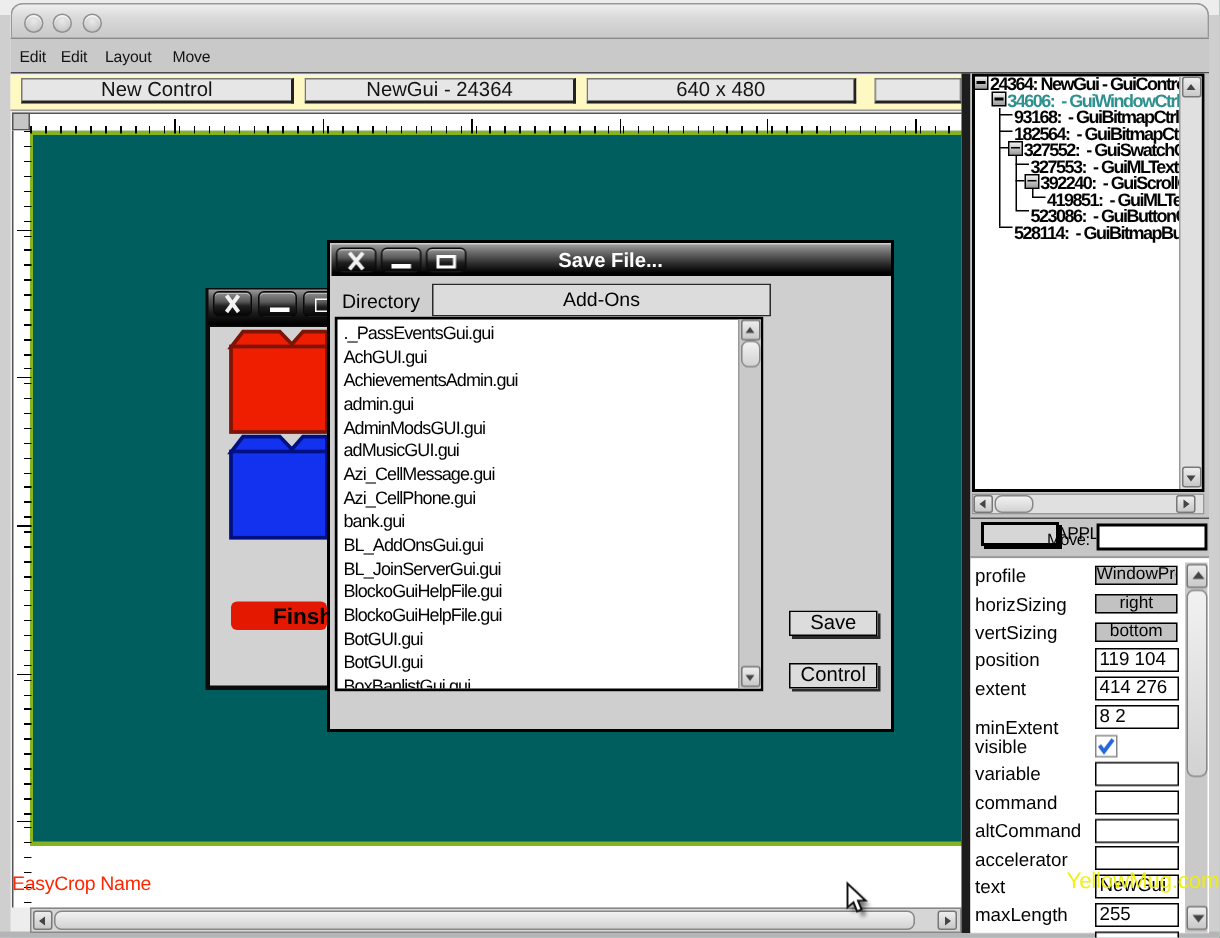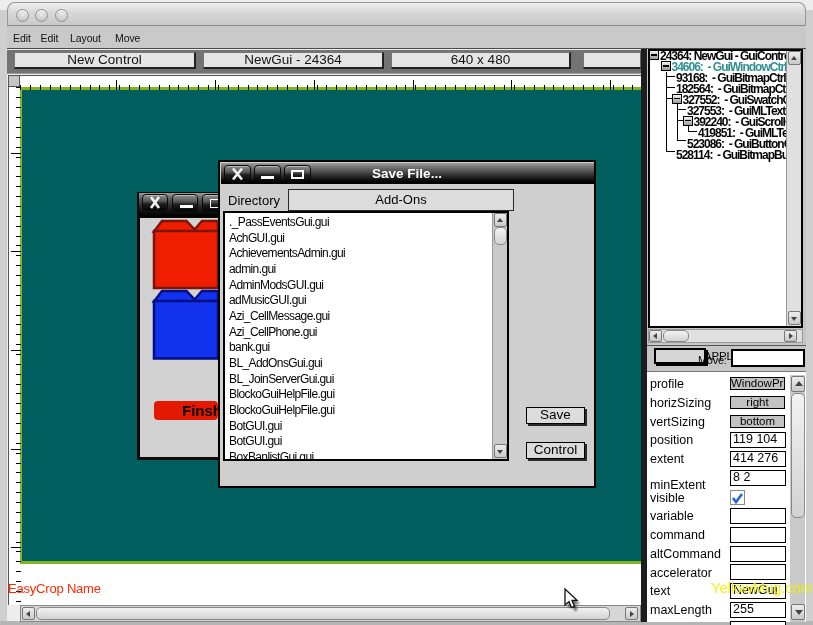--- a/index.html
+++ b/index.html
@@ -8,21 +8,21 @@
 .mi,.tbtn,.trow,.ilbl,.ibtn,.ifield,.dlgbtn,#namelbl,#applybtn,#dirlbl,#addons,#filelist,#fninput,#dtitletext,#easycrop,#yellowmug { transform:translateZ(0); }
 
 #titlebar { left:7px; top:2px; width:799px; height:23px; border:1px solid #979797; border-bottom:none; border-radius:8px 8px 0 0; background:linear-gradient(#efefef,#d9d9d9 40%,#c9c9c9); }
 .tlbtn { position:absolute; top:6px; width:13px; height:13px; border-radius:50%; background:radial-gradient(circle at 50% 35%, #eaeaea, #cfcfcf 60%, #b9b9b9); border:1px solid #909090; box-shadow:inset 0 1px 1px #fff; }
 #menubar { left:7px; top:25px; width:799px; height:24px; background:#c9c9c9; border-top:1px solid #8a8a8a; border-bottom:1px solid #4a4a4a; }
 .mi { position:absolute; top:6px; font-size:10.5px; letter-spacing:-0.1px; color:rgba(16,16,16,.99); }
 #lframe { left:0; top:10px; width:7px; height:615px; background:#cfcfcf; }
 #rframe { left:806px; top:10px; width:7px; height:615px; background:#cfcfcf; }
 #bframe { left:0; top:621px; width:813px; height:4px; background:#b5b5b5; }
 
-#toolbar { left:7px; top:50px; width:634px; height:24px; background:#737373; border-bottom:1px solid #9a9a9a; }
+#toolbar { left:7px; top:50px; width:634px; height:24px; background:#fef9c3; border-bottom:1px solid #9a9a9a; }
 .tbtn { position:absolute; top:2px; height:16.5px; background:rgba(230,230,230,.992); border:1px solid #777; border-right:2px solid #222; border-bottom:2.5px solid #222; font-size:13.5px; text-align:center; line-height:13px; color:rgba(17,17,17,.99); }
 
 #corner { left:8px; top:75px; width:12px; height:12px; background:#c6c6c6; border:1px solid #555; }
 #hruler { left:20px; top:75px; width:621px; height:12px; background:#fff; border-top:1px solid #555; }
 #vruler { left:8px; top:87px; width:12px; height:518px; background:#fff; border-left:1px solid #555; }
 #canvaswhite { left:20px; top:87px; width:621px; height:518px; background:#fff; }
 #teal { left:19px; top:87px; width:622px; height:477px; background:#005e5e; border:3px solid #85b41e; border-right:none; }
 #cscroll { left:20px; top:605px; width:621px; height:17px; background:#d6d6d6; border:1px solid #888; }
 .sbtn { position:absolute; background:linear-gradient(#ededed,#c9c9c9); border:1px solid #777; border-radius:2px; }
 .thumb { position:absolute; background:linear-gradient(#f2f2f2,#d2d2d2); border:1px solid #888; border-radius:5px; }

